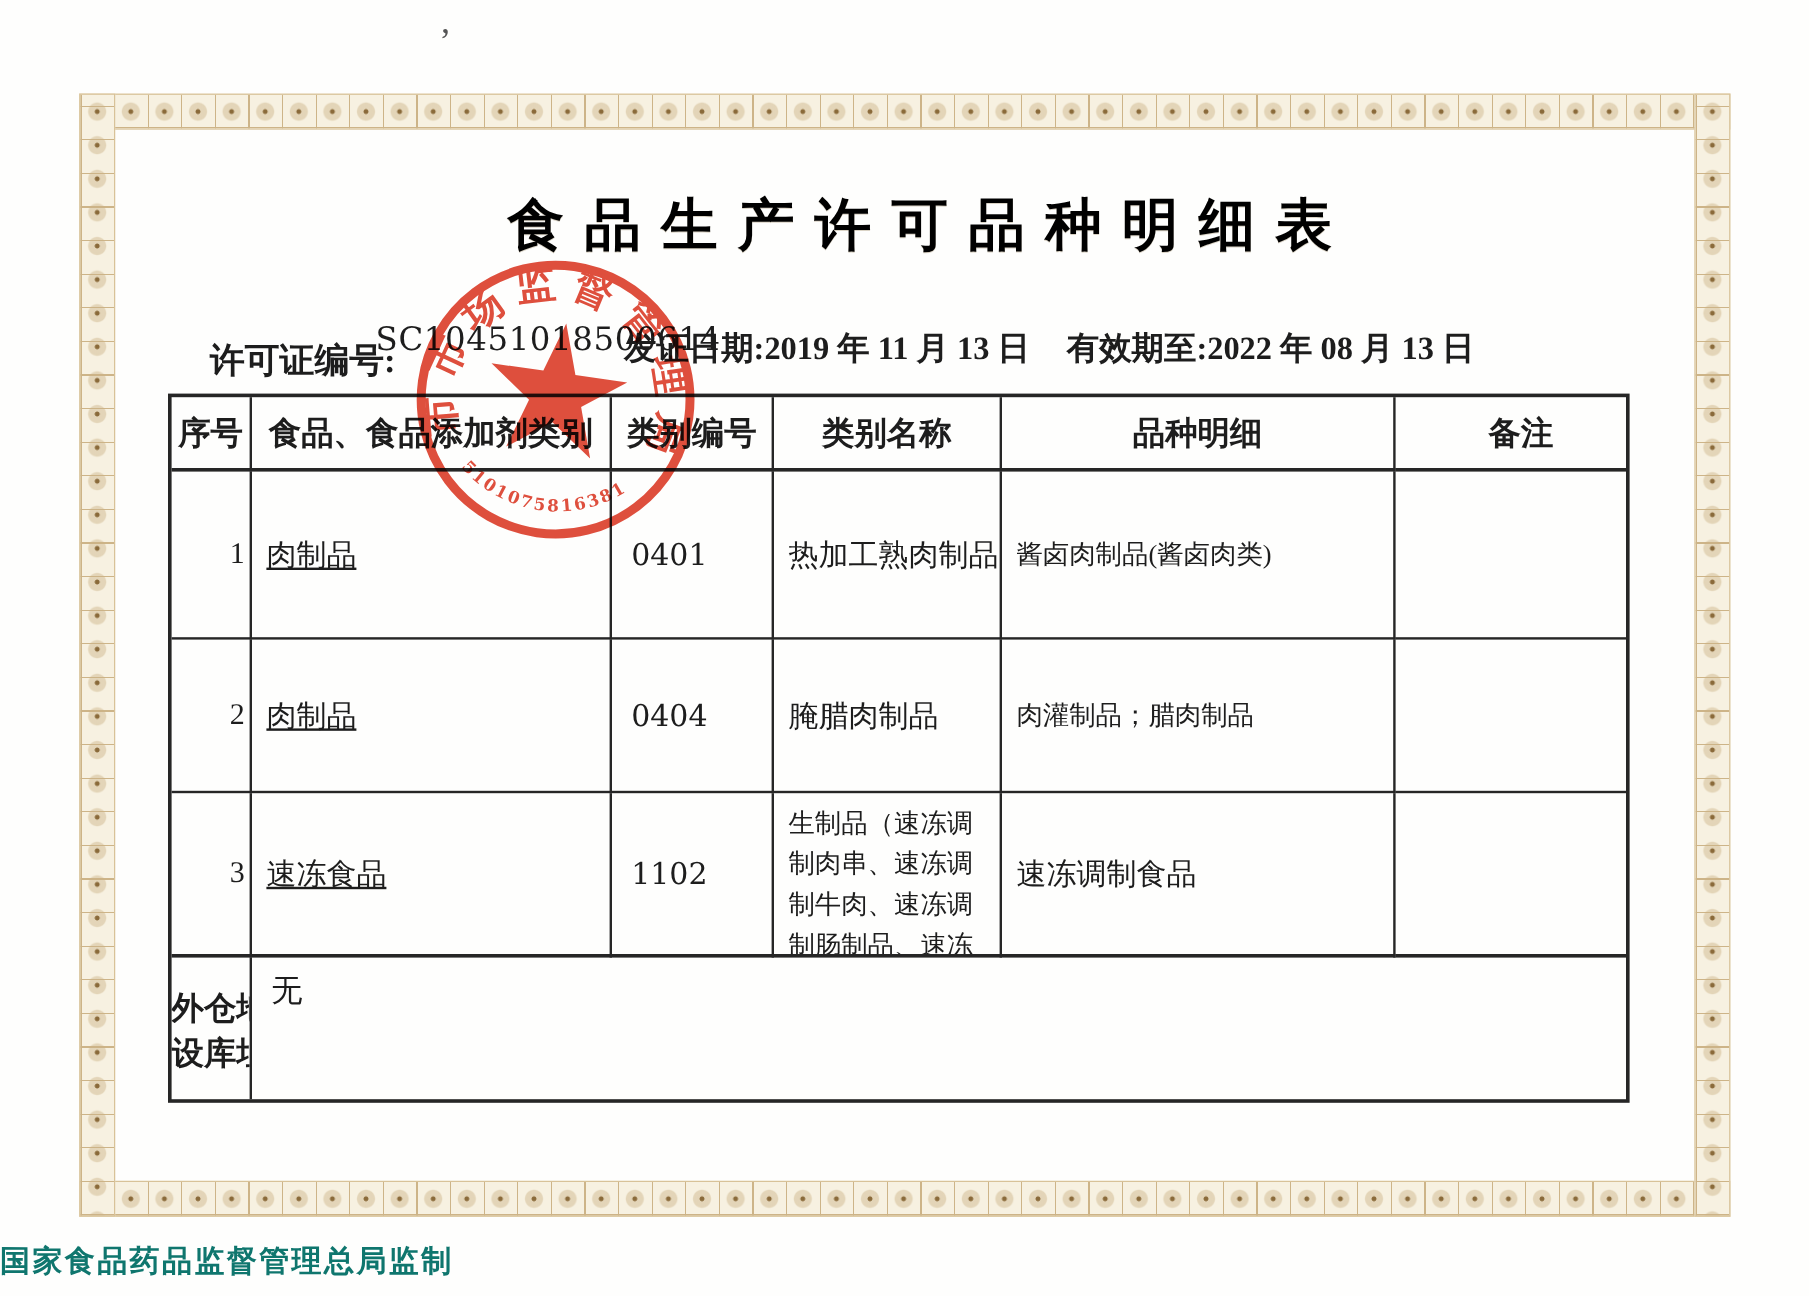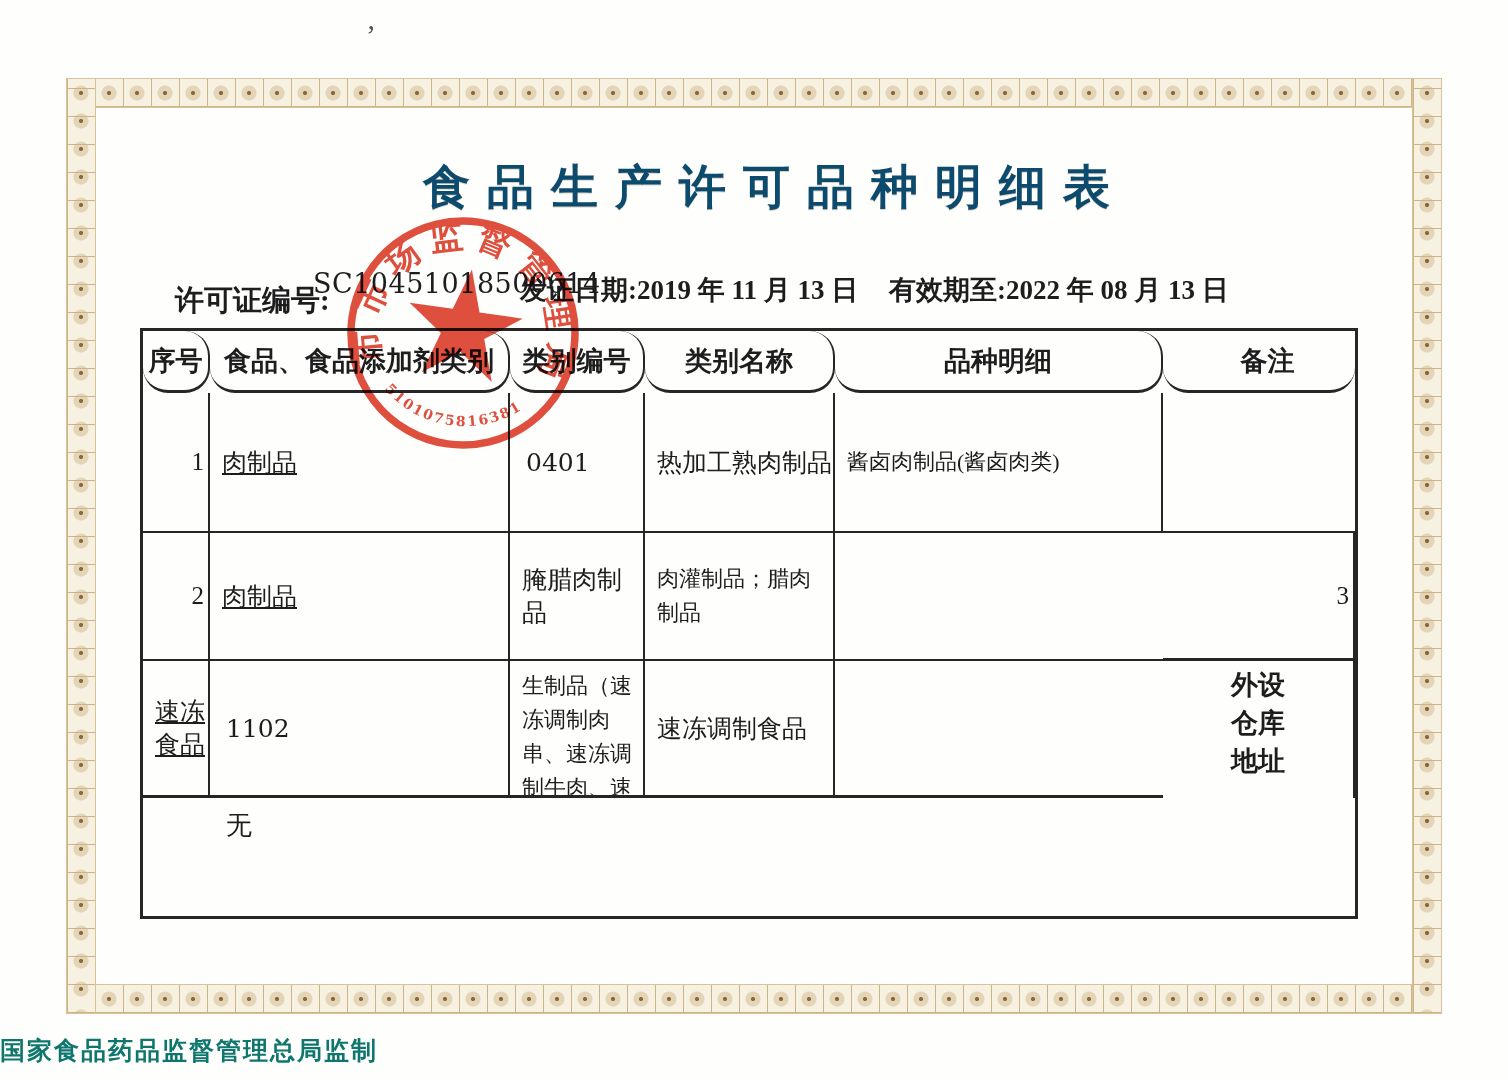--- a/index.html
+++ b/index.html
@@ -27,21 +27,21 @@
   .strip-top{left:66px;top:78px;width:1376px;height:30px;}
   .strip-bottom{left:66px;top:984px;width:1376px;height:30px;}
   .strip-left{left:66px;top:78px;width:30px;height:936px;}
   .strip-right{left:1412px;top:78px;width:30px;height:936px;}
 
   .stray{position:absolute;left:366px;top:18px;font-size:30px;color:#555;}
 
   .doc-title{
     position:absolute;left:775px;top:156px;transform:translateX(-50%);
     font-size:47px;font-weight:bold;letter-spacing:17px;white-space:nowrap;
-    color:#0c4a6e;text-shadow:0 1px 0 rgba(110,83,31,.25);
+    color:#000000;text-shadow:0 1px 0 rgba(110,83,31,.25);
   }
 
   
   .lic-label{position:absolute;left:175px;top:281px;font-size:29px;font-weight:bold;white-space:nowrap;}
   .lic-number{position:absolute;left:313px;top:268px;font-size:27px;font-family:"DejaVu Serif","Liberation Serif",serif;white-space:nowrap;letter-spacing:.5px;}
   .lic-dates{position:absolute;left:520px;top:272px;font-size:27px;font-weight:bold;white-space:nowrap;}
   .lic-dates .valid{margin-left:24px;}
 
   
   .tbl{
@@ -54,31 +54,31 @@
   }
   .c{
     border-right:2px solid #262626;
     border-bottom:2px solid #262626;
     display:flex;align-items:center;
     font-size:25px;
     box-sizing:border-box;
     overflow:hidden;
   }
   .c.last-col{border-right:none;padding-left:17px;}
-  .c.hdr{justify-content:center;font-weight:bold;font-size:27px;border-bottom-width:3px;border-radius:25px;}
+  .c.hdr{justify-content:center;font-weight:bold;font-size:27px;border-bottom-width:3px;}
   .c.r3{border-bottom-width:3px;}
   .c.last-row{border-bottom:none;}
   .c.num{justify-content:flex-end;padding-right:4px;}
   .c.cat{padding-left:12px;text-decoration:underline;}
   .c.code{padding-left:16px;font-family:"DejaVu Serif","Liberation Serif",serif;}
   .c.name{padding-left:12px;}
   .c.detail{padding:8px 8px 8px 12px;font-size:22px;line-height:1.55;align-items:center;}
   .c.detail-top{align-items:flex-start;}
   .c.wlabel{
-    flex-direction:column;justify-content:flex-start;align-items:center;
+    flex-direction:row;justify-content:flex-start;align-items:center;
     font-weight:bold;font-size:27px;line-height:1.4;padding-top:6px;
   }
   .c.wvalue{grid-column:2/7;align-items:flex-start;padding:10px 0 0 16px;font-size:26px;}
 
   
   .stamp{
     position:absolute;left:336px;top:206px;width:254px;height:254px;
     mix-blend-mode:multiply;opacity:.9;z-index:6;pointer-events:none;
   }
 
@@ -119,20 +119,21 @@
 
     <div class="c num">1</div>
     <div class="c cat">肉制品</div>
     <div class="c code">0401</div>
     <div class="c name">热加工熟肉制品</div>
     <div class="c detail">酱卤肉制品(酱卤肉类)</div>
     <div class="c last-col"></div>
 
     <div class="c num">2</div>
     <div class="c cat">肉制品</div>
+    <div class="c code">0404</div>
     <div class="c name">腌腊肉制品</div>
     <div class="c detail">肉灌制品；腊肉制品</div>
     <div class="c last-col"></div>
 
     <div class="c num r3">3</div>
     <div class="c cat r3">速冻食品</div>
     <div class="c code r3">1102</div>
     <div class="c detail detail-top r3">生制品（速冻调制肉串、速冻调制牛肉、速冻调制肠制品、速冻调制水产制品）</div>
     <div class="c name r3">速冻调制食品</div>
     <div class="c last-col r3"></div>

